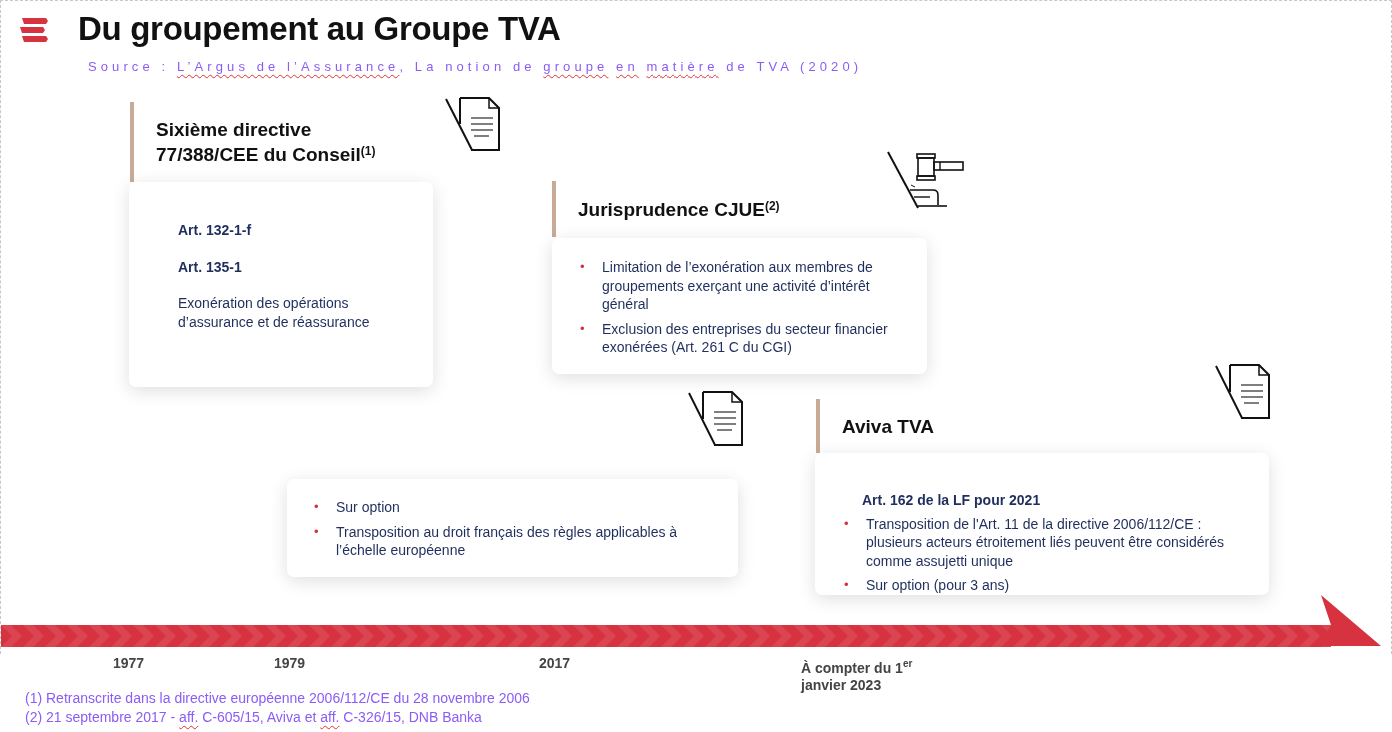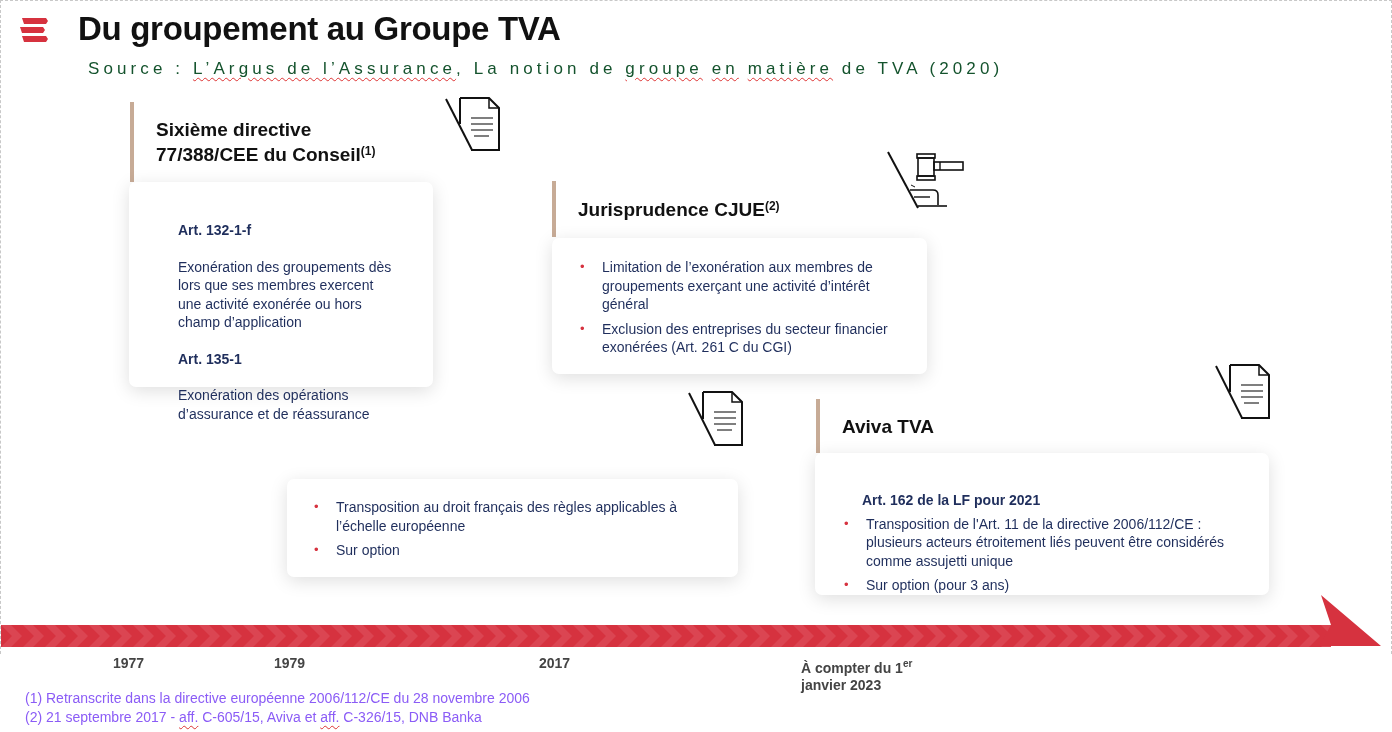--- a/index.html
+++ b/index.html
@@ -1,21 +1,21 @@
 <!DOCTYPE html>
 <html><head>
 <meta charset="utf-8">
 <style>
   * { box-sizing: border-box; margin: 0; padding: 0; }
   html, body { width: 1392px; height: 732px; background: #ffffff; overflow: hidden; }
   body { font-family: "Liberation Sans", sans-serif; position: relative; }
   .slide { position: absolute; left: 0; top: 0; width: 1392px; height: 654px; border-top: 1px dashed #c8c8c8; border-left: 1px dashed #c8c8c8; border-right: 1px dashed #c8c8c8; padding-left: 24px; }
   .logo { position: absolute; left: 18px; top: 16px; width: 30px; height: 26px; }
   .title { position: absolute; left: 77px; top: 9px; font-size: 33px; font-weight: bold; color: #111; letter-spacing: -0.3px; }
-  .source { position: absolute; left: 87px; top: 58px; font-size: 17px; color: #14532d; letter-spacing: 4.1px; white-space: nowrap; text-align: right; }
+  .source { position: absolute; left: 87px; top: 58px; font-size: 13px; color: #8b5cf6; letter-spacing: 4.1px; white-space: nowrap; text-align: right; }
   .source .sq { text-decoration: underline wavy #d33; text-decoration-thickness: 1px; text-underline-offset: 3px; }
   .event-head { position: absolute; border-left: 4px solid #c7ab96; padding-left: 22px; font-weight: bold; color: #111; font-size: 19px; line-height: 25px; display: flex; align-items: center; }
   .event-head sup { font-size: 12px; vertical-align: top; position: relative; top: -3px; }
   .card { position: absolute; background: #fff; border-radius: 7px; box-shadow: 0 4px 18px rgba(0,0,0,0.13); color: #1f2e5c; font-size: 14px; line-height: 18.5px; }
   .card .art { font-weight: bold; color: #1f2e5c; }
   .card p { margin: 18px; }
   .card ul { list-style: none; }
   .card li { position: relative; padding-left: 22px; margin-bottom: 6px; }
   .card li::before { content: "•"; color: #d6323f; position: absolute; left: 0; top: 0; font-size: 13px; }
   .icon { position: absolute; }
@@ -53,21 +53,20 @@
     <path d="M17 4 H46 L56 14 V56 H28" fill="none" stroke="#111" stroke-width="2"></path>
     <line x1="17" y1="4" x2="17" y2="30" stroke="#111" stroke-width="2"></line>
     <path d="M46 4 V14 H56" fill="none" stroke="#111" stroke-width="1.5"></path>
     <line x1="28" y1="24" x2="50" y2="24" stroke="#555" stroke-width="1.5"></line>
     <line x1="28" y1="30" x2="50" y2="30" stroke="#555" stroke-width="1.5"></line>
     <line x1="28" y1="36" x2="50" y2="36" stroke="#555" stroke-width="1.5"></line>
     <line x1="31" y1="42" x2="46" y2="42" stroke="#555" stroke-width="1.5"></line>
   </svg>
   <div class="card" style="left:128px; top:181px; width:304px; height:205px; padding:21px 20px 0 31px;">
     <p class="art" style="margin-bottom:7px;">Art. 132-1-f</p>
-    <p style="margin-bottom:5px;">Exonération des groupements dès lors que ses membres exercent une activité exonérée ou hors champ d’application</p>
     <p class="art" style="margin-bottom:7px;">Art. 135-1</p>
     <p>Exonération des opérations d’assurance et de réassurance</p>
   </div>
 
   <div class="event-head" style="left:551px; top:180px; height:56px;">
     <div><span>Jurisprudence CJUE</span><sup>(2)</sup></div>
   </div>
   <svg class="icon" style="left:884px; top:148px;" width="82" height="62" viewBox="0 0 82 62">
     <line x1="3" y1="3" x2="33" y2="59" stroke="#111" stroke-width="2"></line>
     <rect x="32" y="5" width="18" height="4" fill="none" stroke="#111" stroke-width="1.6"></rect>
@@ -92,22 +91,22 @@
     <path d="M17 3 H46 L56 13 V56 H28" fill="none" stroke="#111" stroke-width="2"></path>
     <line x1="17" y1="3" x2="17" y2="30" stroke="#111" stroke-width="2"></line>
     <path d="M46 3 V13 H56" fill="none" stroke="#111" stroke-width="1.5"></path>
     <line x1="28" y1="23" x2="50" y2="23" stroke="#555" stroke-width="1.5"></line>
     <line x1="28" y1="29" x2="50" y2="29" stroke="#555" stroke-width="1.5"></line>
     <line x1="28" y1="35" x2="50" y2="35" stroke="#555" stroke-width="1.5"></line>
     <line x1="31" y1="41" x2="46" y2="41" stroke="#555" stroke-width="1.5"></line>
   </svg>
   <div class="card" style="left:286px; top:478px; width:451px; height:98px; padding:19px 20px 0 27px;">
     <ul>
+      <li>Sur option</li>
       <li>Transposition au droit français des règles applicables à l’échelle européenne</li>
-      <li>Sur option</li>
     </ul>
   </div>
 
   <div class="event-head" style="left:815px; top:398px; height:54px;">
     <div>Aviva TVA</div>
   </div>
   <svg class="icon" style="left:1211px; top:361px;" width="62" height="60" viewBox="0 0 60 60">
     <line x1="3" y1="4" x2="29" y2="56" stroke="#111" stroke-width="2"></line>
     <path d="M17 3 H46 L56 13 V56 H28" fill="none" stroke="#111" stroke-width="2"></path>
     <line x1="17" y1="3" x2="17" y2="30" stroke="#111" stroke-width="2"></line>

